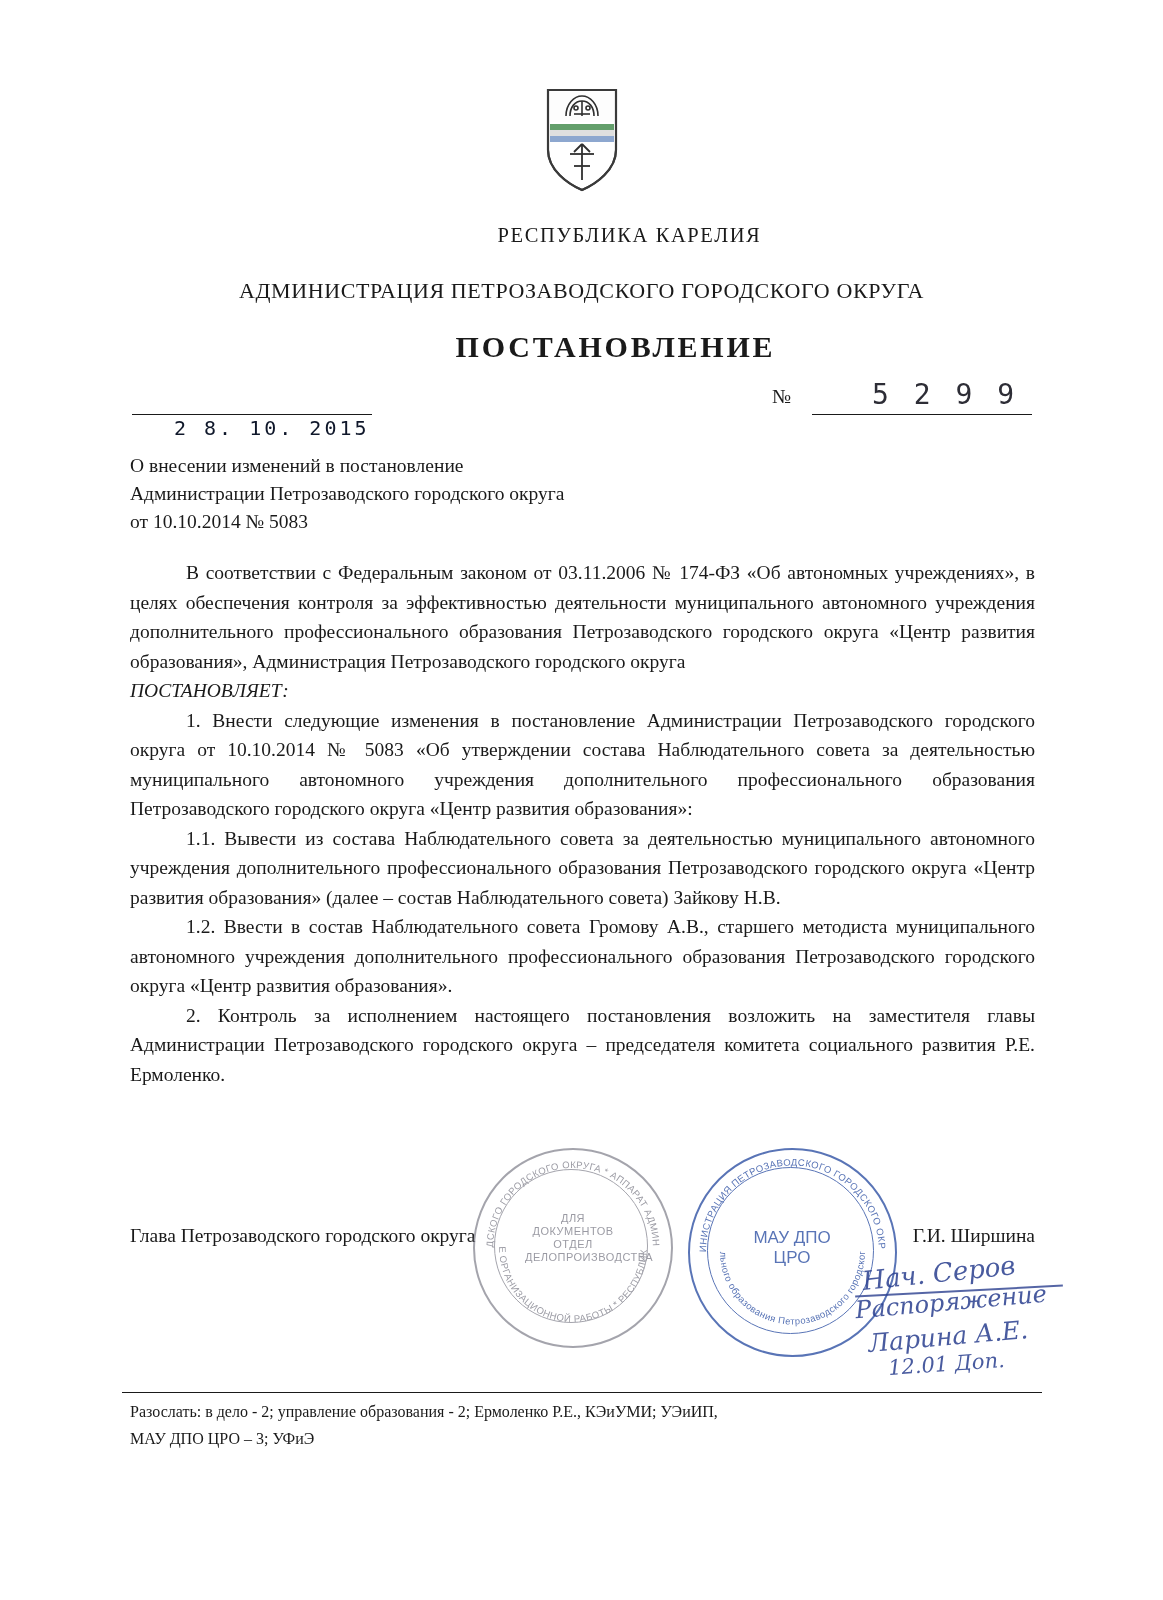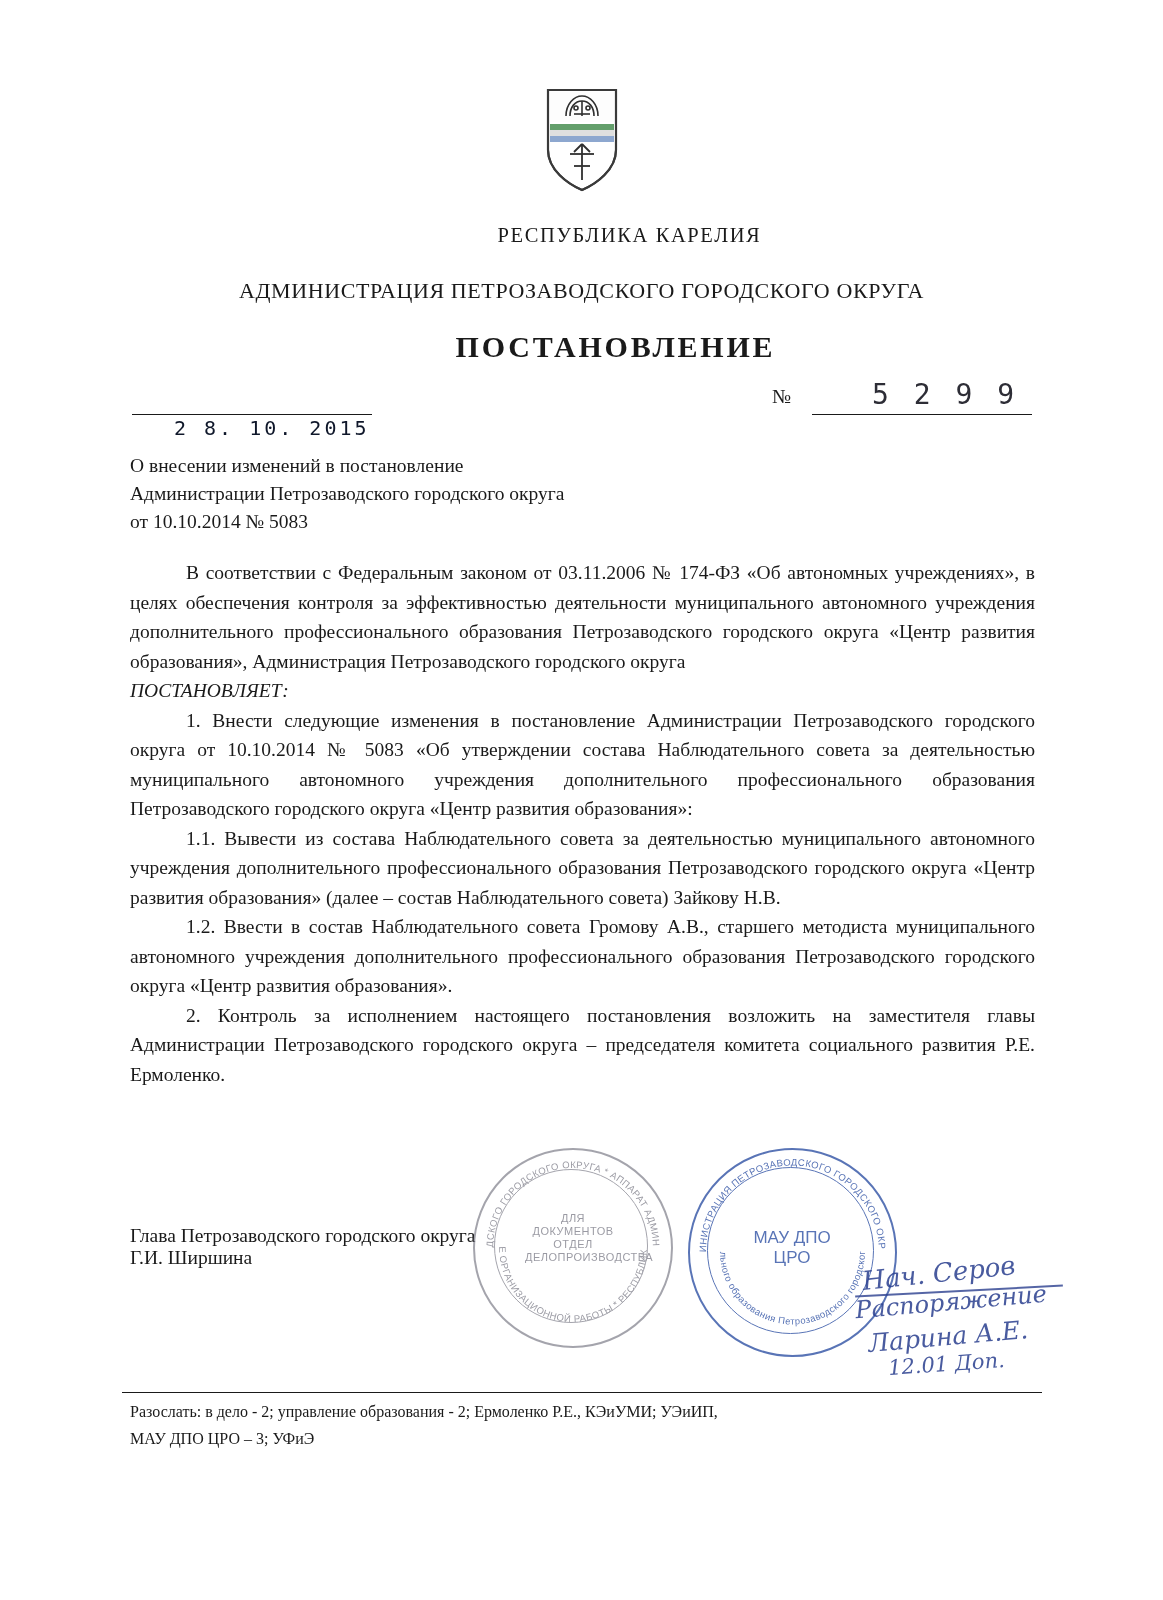--- a/index.html
+++ b/index.html
@@ -150,21 +150,20 @@
 
   
   .sig-row {
     position: absolute;
     top: 1225px;
     left: 130px;
     width: 905px;
     font-size: 19.5px;
     display: flex;
     justify-content: space-between;
-    flex-direction: column;
   }
 
   
   .footer-rule {
     position: absolute;
     top: 1392px;
     left: 122px;
     width: 920px;
     border-top: 1.4px solid #1a1a1a;
   }

